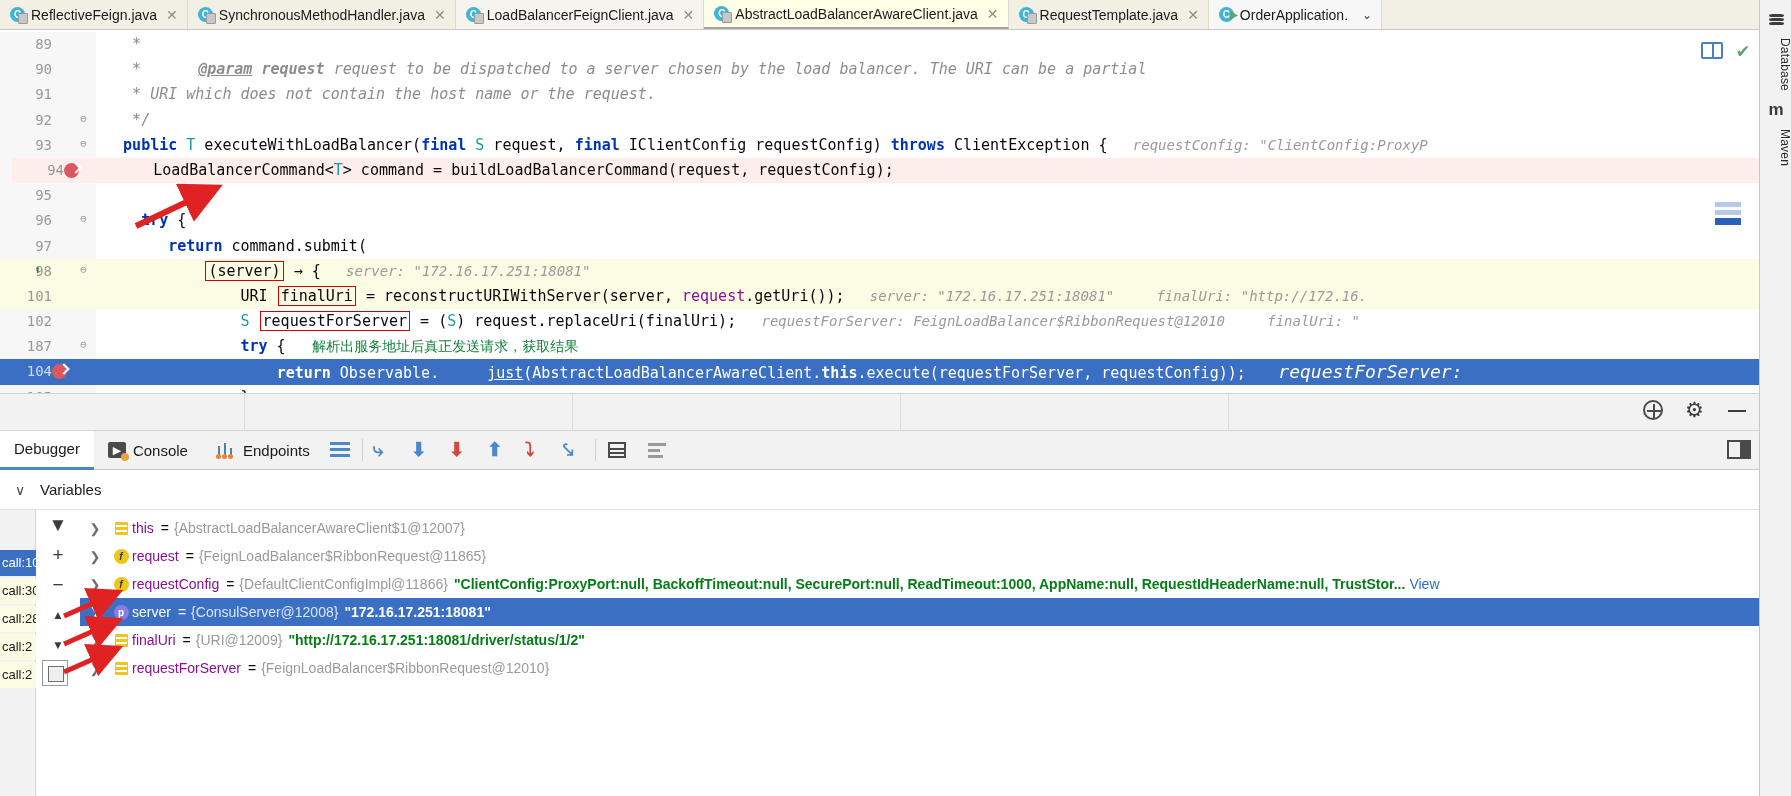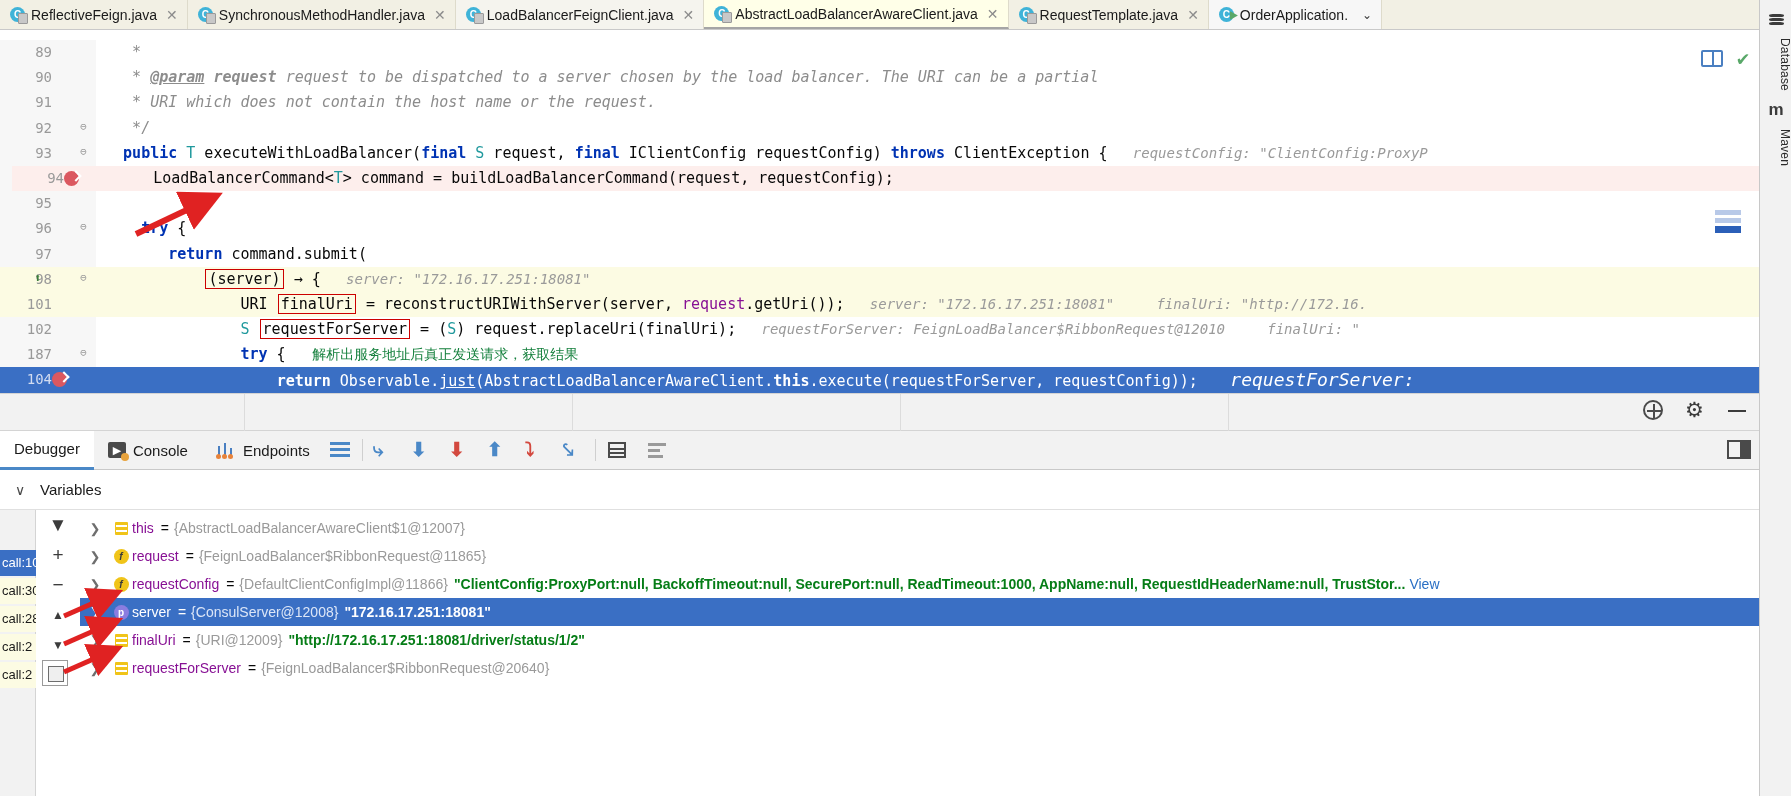--- a/index.html
+++ b/index.html
@@ -56,21 +56,21 @@
   }
   .ico-class.run::after {
     background:#59a869; border-color:#3d8b4d;
     clip-path: polygon(0 0, 100% 50%, 0 100%);
     border:none; width:8px; height:9px; right:-4px; bottom:2px;
   }
   .tab-chevron { color:#3c3c3c; font-size:12px; margin-left:8px; }
 
   
   .editor {
-    position:absolute; left:0; top:40px; width:1759px; height:363px;
+    position:absolute; left:0; top:32px; width:1759px; height:363px;
     background:#ffffff; overflow:hidden;
     font-family: "DejaVu Sans Mono", monospace; font-size:15px;
   }
   .gutter-bg { position:absolute; left:0; top:0; width:96px; height:363px; background:#f7f7f7; }
   .code-rows { position:absolute; left:0; top:0; width:1759px; }
   .row { position:relative; height:25.2px; white-space:pre; }
   .row .ln {
     position:absolute; left:0; width:52px; text-align:right;
     color:#999999; font-size:14px; line-height:25.2px;
     font-family:"DejaVu Sans Mono", monospace;
@@ -87,21 +87,21 @@
 
   .kw { color:#0033b3; font-weight:bold; }
   .typ { color:#20999d; }
   .cmt { color:#8c8c8c; font-style:italic; }
   .hint { color:#9a9a9a; font-style:italic; font-size:14px; }
   .hintw { color:#ffffff; font-style:italic; font-size:18px; }
   .fld { color:#871094; }
   .plain-t { color:#080808; }
   .white-t { color:#ffffff; }
   .boldy { font-weight:bold; }
-  .uline { text-decoration: underline; }
+  .uline { text-decoration: underline; margin-left: 48px; }
   .box-red { border:1.5px solid #cc0000; padding:0 2px; margin:0 1px; }
   .cn-note { color:#15803d; font-family:"DejaVu Sans", sans-serif; font-size:14px; font-style:normal; }
 
   .bp {
     position:absolute; left:52px; top:5px; width:15px; height:15px;
     border-radius:50%; background:#db5860;
   }
   .bp::after {
     content:""; position:absolute; left:8px; top:1px; width:6px; height:6px;
     border-right:2px solid #fff; border-bottom:2px solid #fff;
@@ -462,21 +462,21 @@
         <span class="vref">{URI@12009}</span>
         <span class="vstr" style="margin-left: 6px;">"http://172.16.17.251:18081/driver/status/1/2"</span>
       </div>
       <div class="vrow">
         <span class="caret">❯</span>
         <span class="vicon">
           <span class="ic-obj"></span>
         </span>
         <span class="vname">requestForServer</span>
         <span class="veq">=</span>
-        <span class="vref">{FeignLoadBalancer$RibbonRequest@20640}</span>
+        <span class="vref">{FeignLoadBalancer$RibbonRequest@12010}</span>
       </div>
     </div>
 
   <svg class="red-arrow" style="left:60px; top:586px;" width="72" height="36">
     <defs>
         <marker id="ah2" markerWidth="7" markerHeight="7" refX="5" refY="3.5" orient="auto">
       <polygon points="0 0, 7 3.5, 0 7" fill="#e02222"></polygon>
         </marker>
       </defs>
     <line x1="4" y1="30" x2="54" y2="8" stroke="#e02222" stroke-width="5" marker-end="url(#ah2)"></line>

